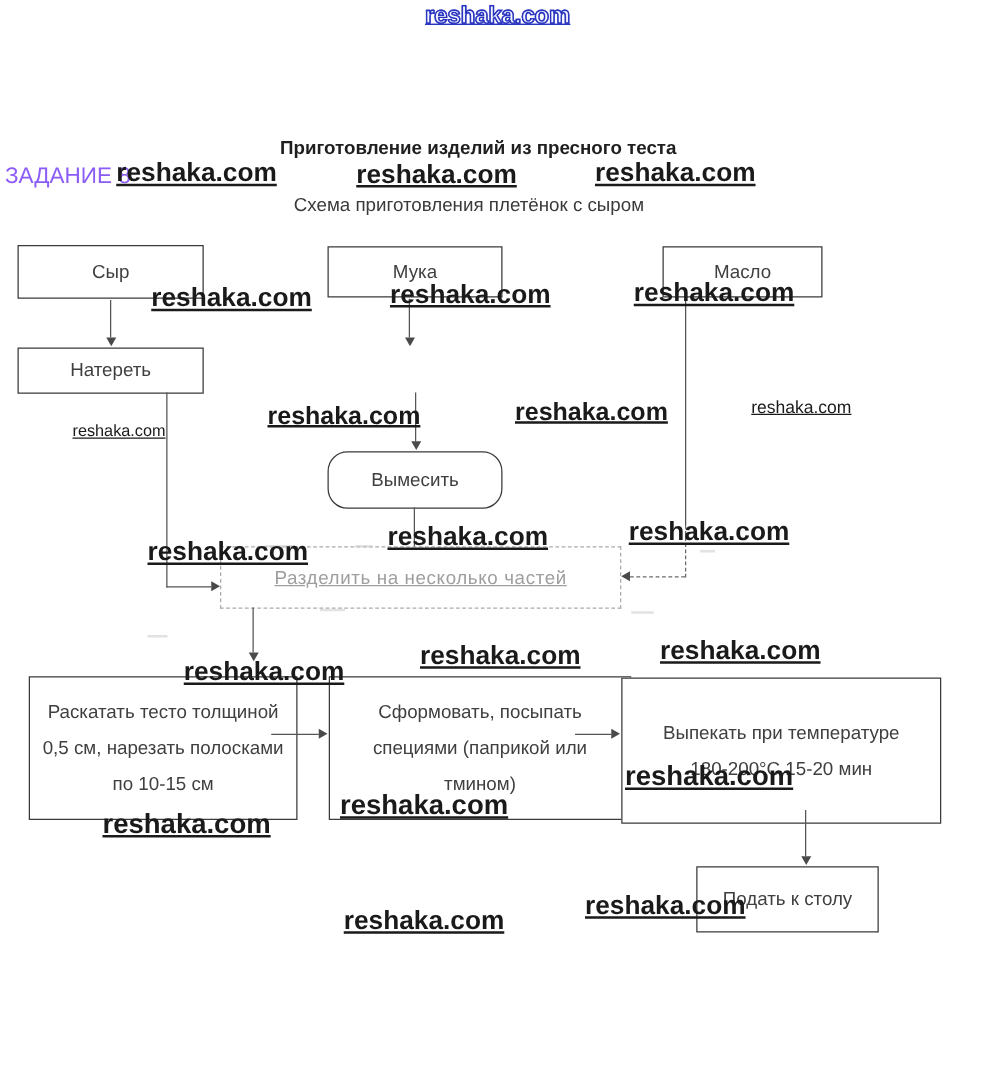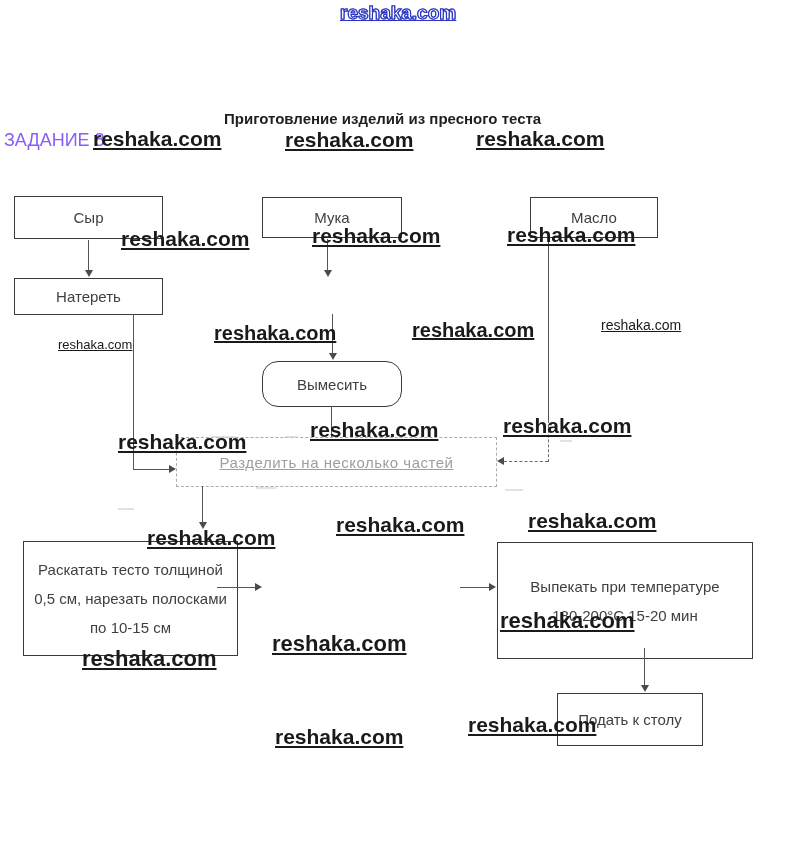--- a/index.html
+++ b/index.html
@@ -42,28 +42,30 @@
   .ah.left  { border-top:4px solid transparent; border-bottom:4px solid transparent; border-right:7px solid #4a4a4a; }
   .noise { position:absolute; height:2px; background:#cfcfcf; opacity:.6; }
 </style>
 </head>
 <body>
 
 <div class="canvas">
 
   <div class="hdr-task" style="left:4px; top:130px;">ЗАДАНИЕ 8</div>
   <div class="hdr-title" style="left:224px; top:110px;">Приготовление изделий из пресного теста</div>
+  <div class="hdr-sub" style="left:235px; top:156px;">Схема приготовления плетёнок с сыром</div>
 
   <div class="box" style="left:262px; top:197px; width:138px; height:39px;">Мука</div>
   <div class="box" style="left:14px;  top:196px; width:147px; height:41px;">Сыр</div>
   <div class="box" style="left:530px; top:197px; width:126px; height:39px;">Масло</div>
   <div class="box" style="left:14px;  top:278px; width:147px; height:35px;text-align:right;">Натереть</div>
   <div class="box" style="left:262px; top:361px; width:138px; height:44px;border-radius:16px;">Вымесить</div>
   <div class="divide" style="left:176px; top:437px; width:319px; height:48px;text-decoration:underline;">Разделить на несколько частей</div>
   <div class="box multi" style="left:23px;  top:531px; width:193px; height:113px; padding:0 10px;">Раскатать тесто толщиной 0,5 см, нарезать полосками по 10-15 см</div>
+  <div class="box multi" style="left:263px; top:531px; width:196px; height:113px; padding:0 22px;">Сформовать, посыпать специями (паприкой или тмином)</div>
   <div class="box multi" style="left:497px; top:532px; width:202px; height:115px; padding:0 26px;">Выпекать при температуре 180-200°С 15-20 мин</div>
   <div class="box" style="left:557px; top:693px; width:144px; height:51px;">Подать к столу</div>
 
   <div class="vline" style="left:88px;  top:240px; height:30px;"></div>
   <div class="ah down" style="left:85px; top:270px;"></div>
 
   <div class="vline" style="left:327px; top:239px; height:31px;"></div>
   <div class="ah down" style="left:324px; top:270px;"></div>
 
   <div class="vline" style="left:332px; top:314px; height:39px;"></div>

